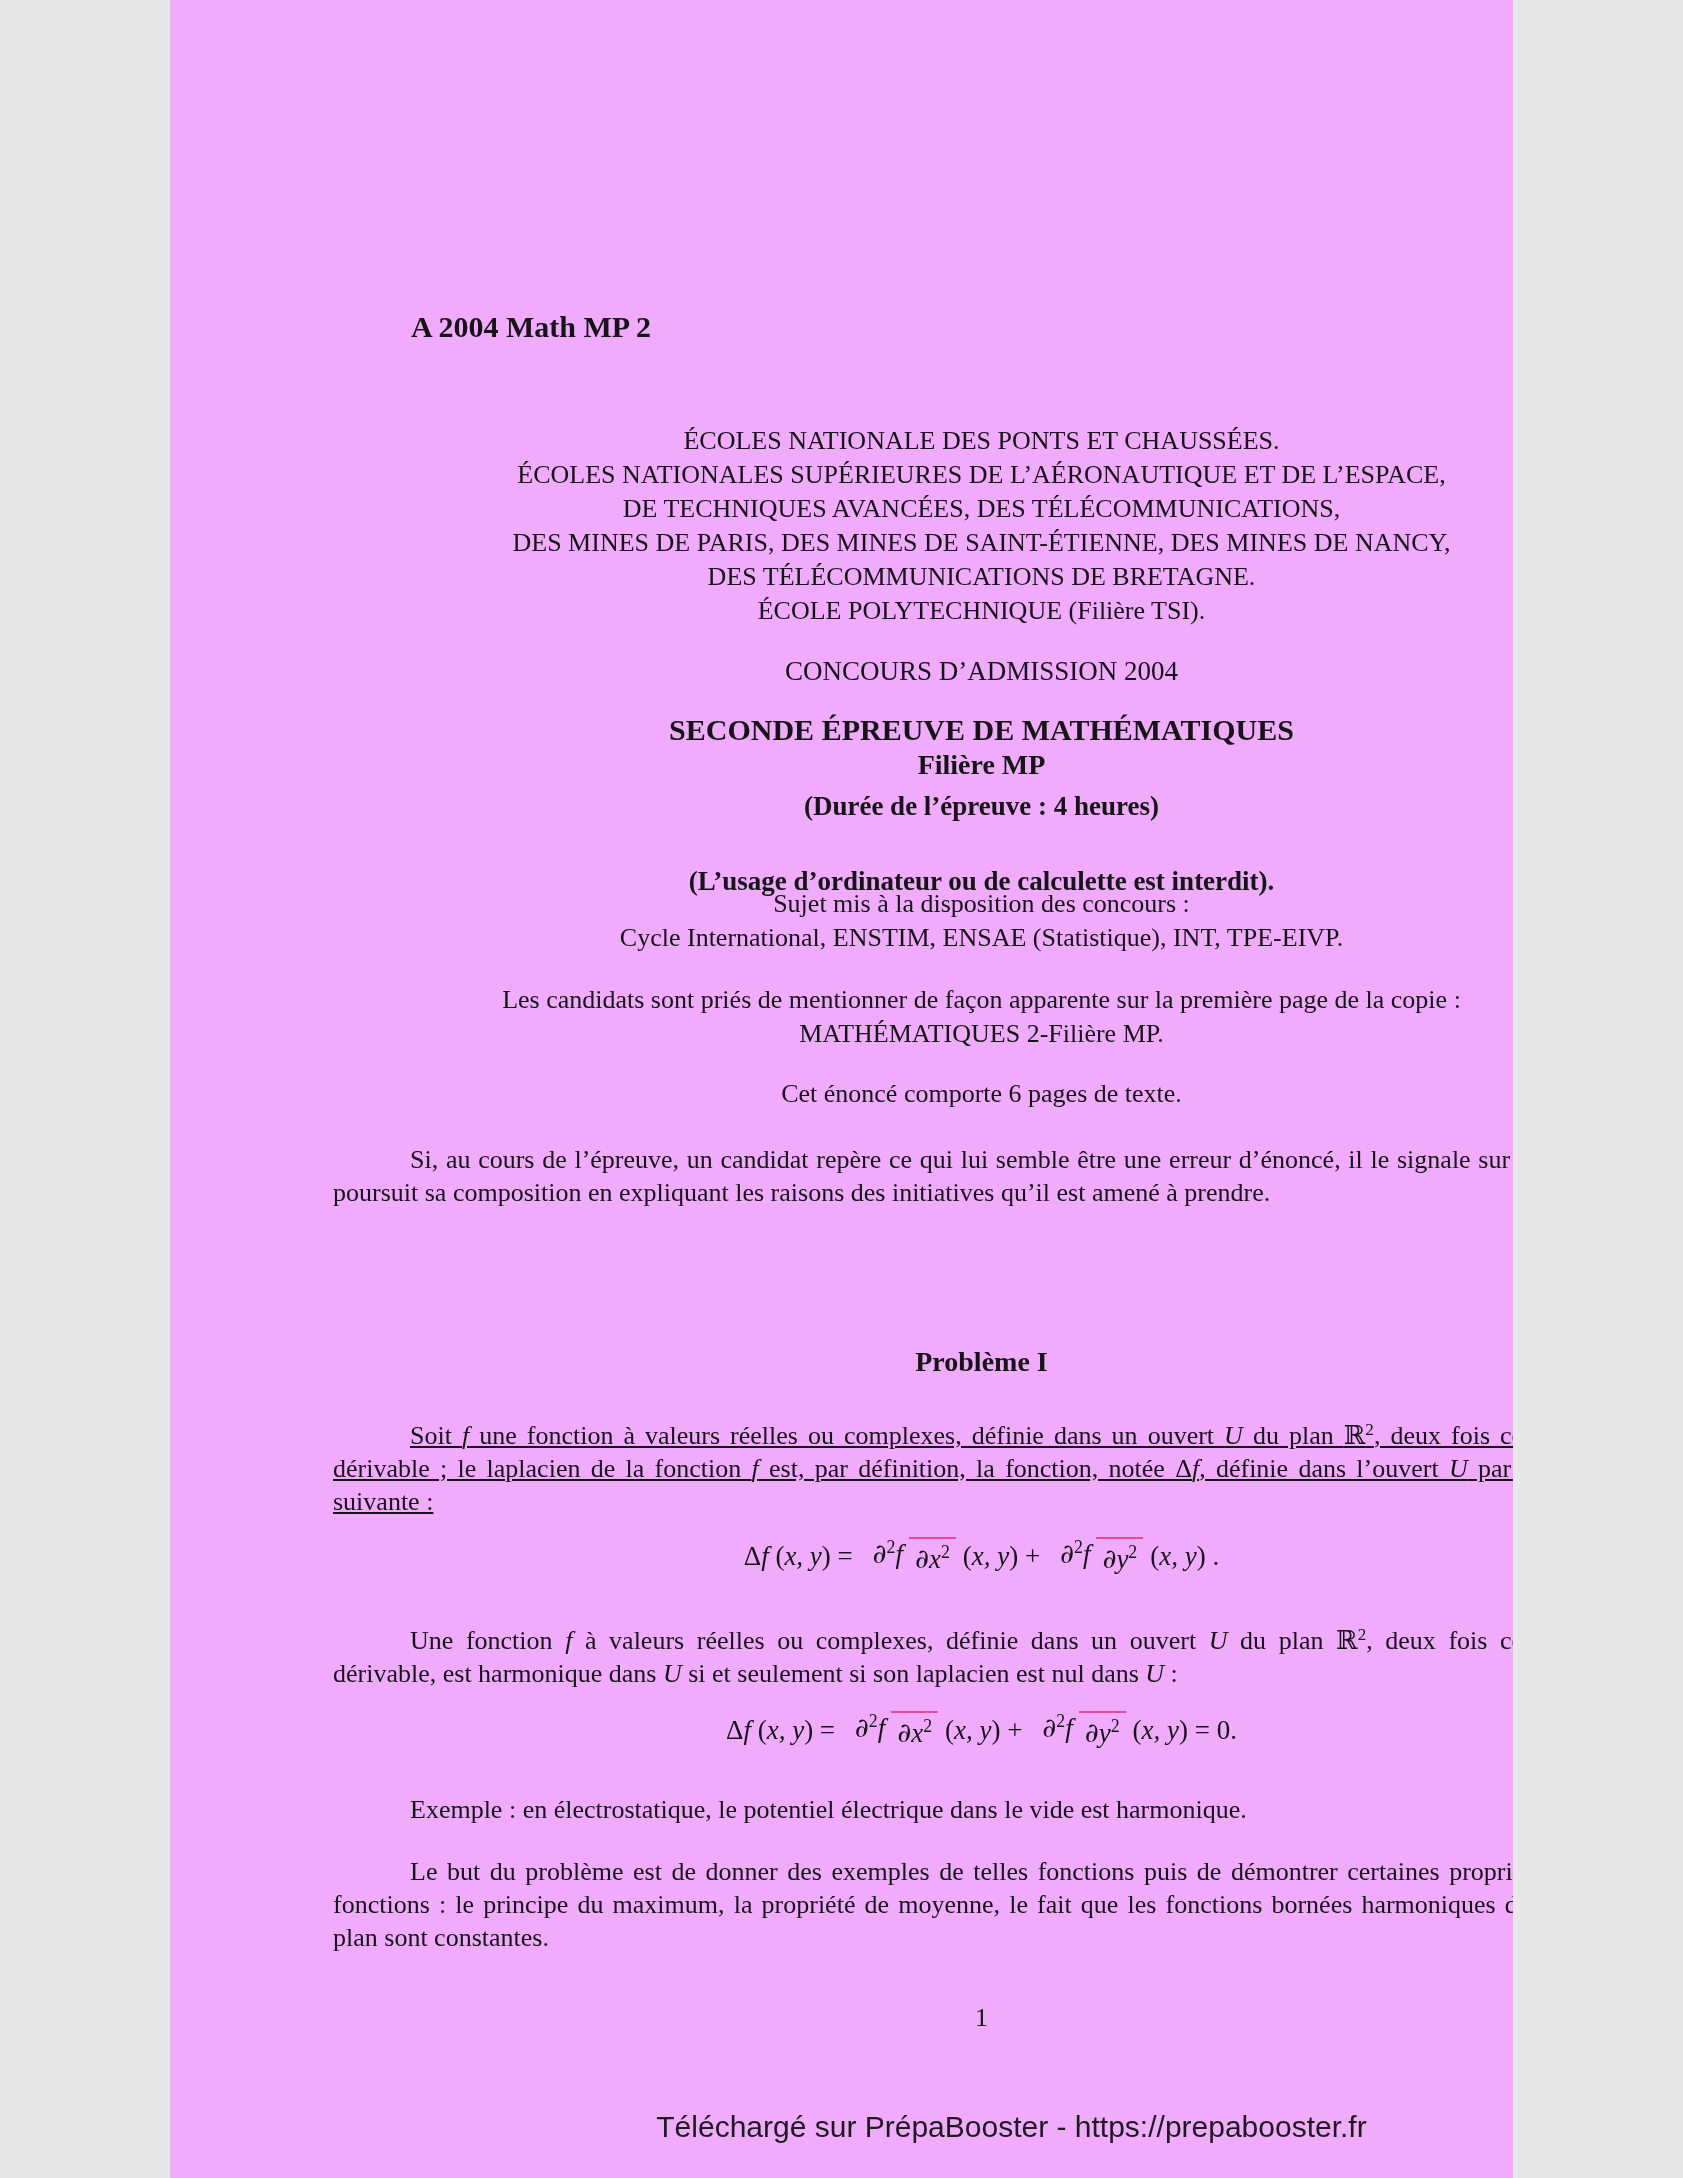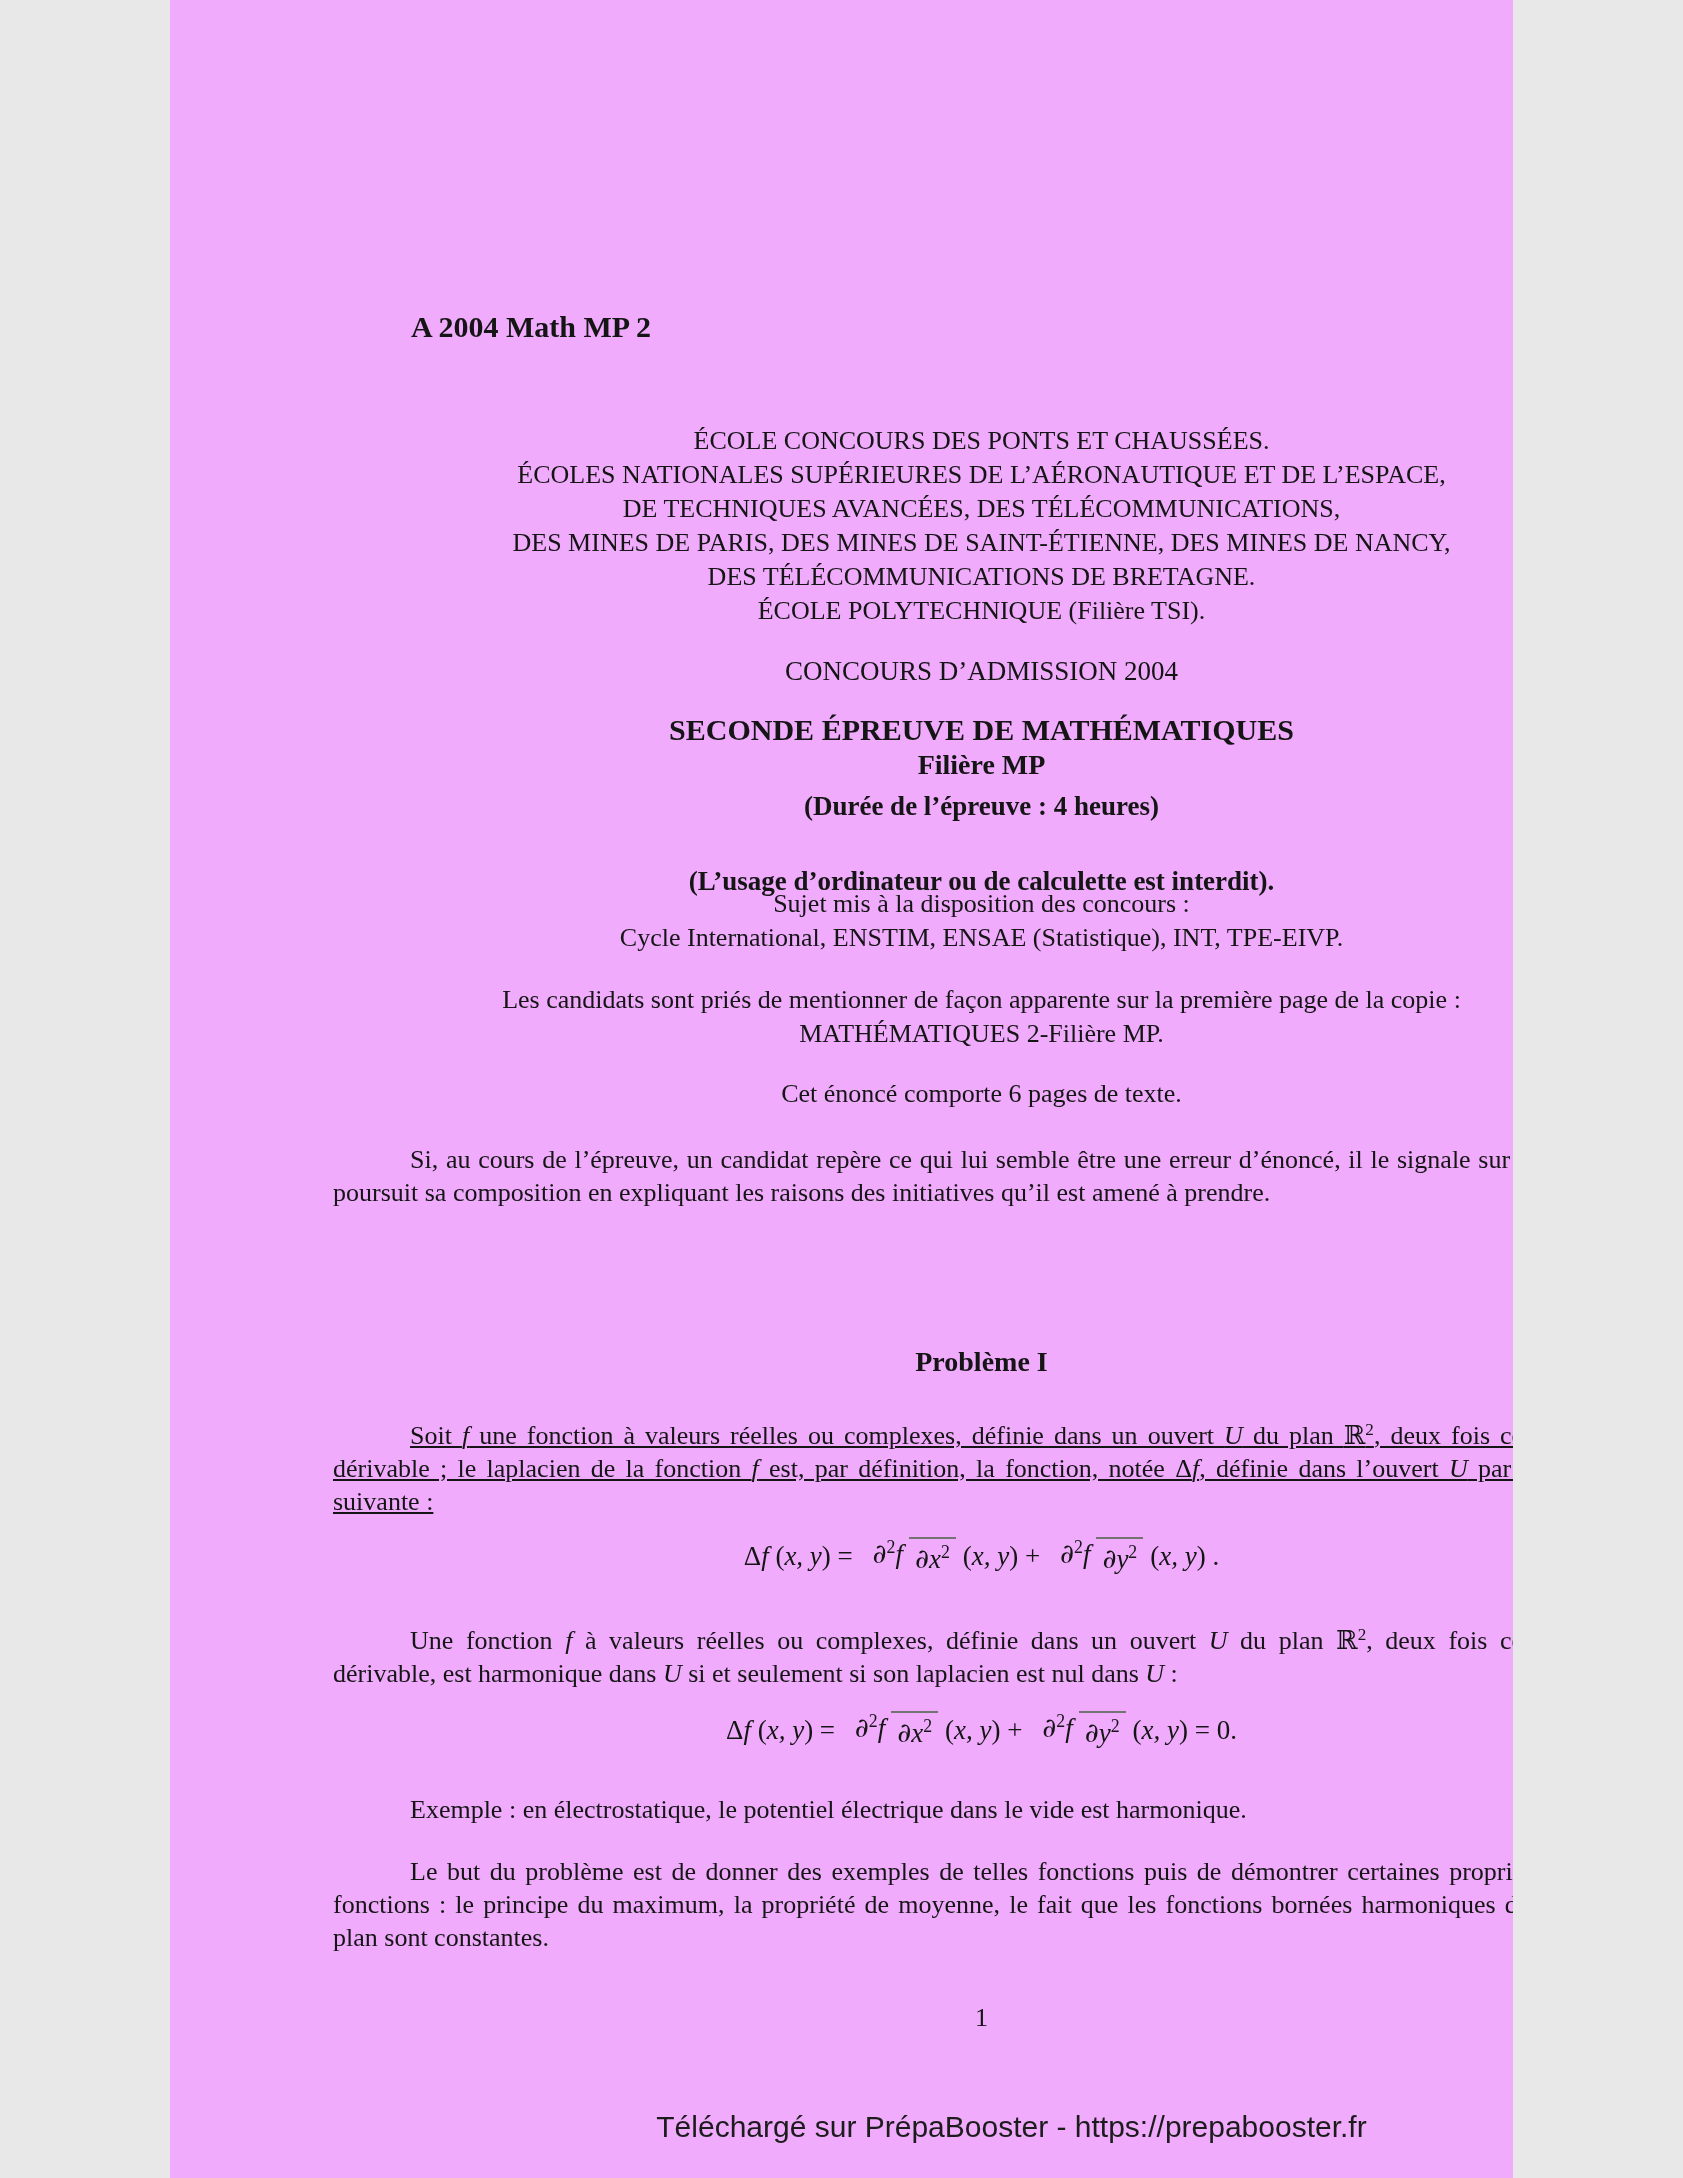--- a/index.html
+++ b/index.html
@@ -62,37 +62,37 @@
   .eq-1 { top: 1537px; }
   .eq-2 { top: 1711px; }
   .eq .run { white-space: pre; }
   .frac {
     display: inline-flex;
     flex-direction: row;
     align-items: center;
     margin: 0 7px;
   }
   .frac .num { padding: 0 6px 5px 6px; }
-  .frac .den { border-top: 2px solid #737373; padding: 4px 6px 0 6px; }
+  .frac .den { border-top: 2px solid #ec4899; padding: 4px 6px 0 6px; }
 
   
   .s-i { font-style: italic; }
   .s-p { font-family: "DejaVu Serif", serif; font-style: italic; }
   .s-bb { font-family: "DejaVu Serif", serif; }
   .s-sup { font-size: 0.66em; position: relative; top: -0.55em; line-height: 0; }
 </style>
 </head>
 <body>
 
 <div class="page">
 
   <div class="abs doc-note">A 2004 Math MP 2</div>
 
   <div class="abs col centered schools">
-      <div>ÉCOLE CONCOURS DES PONTS ET CHAUSSÉES.</div>
+      <div>ÉCOLES NATIONALE DES PONTS ET CHAUSSÉES.</div>
       <div>ÉCOLES NATIONALES SUPÉRIEURES DE L’AÉRONAUTIQUE ET DE L’ESPACE,</div>
       <div>DE TECHNIQUES AVANCÉES, DES TÉLÉCOMMUNICATIONS,</div>
       <div>DES MINES DE PARIS, DES MINES DE SAINT-ÉTIENNE, DES MINES DE NANCY,</div>
       <div>DES TÉLÉCOMMUNICATIONS DE BRETAGNE.</div>
       <div>ÉCOLE POLYTECHNIQUE (Filière TSI).</div>
     </div>
 
   <div class="abs col centered concours">CONCOURS D’ADMISSION 2004</div>
 
   <div class="abs col centered bold exam-title">SECONDE ÉPREUVE DE MATHÉMATIQUES</div>

